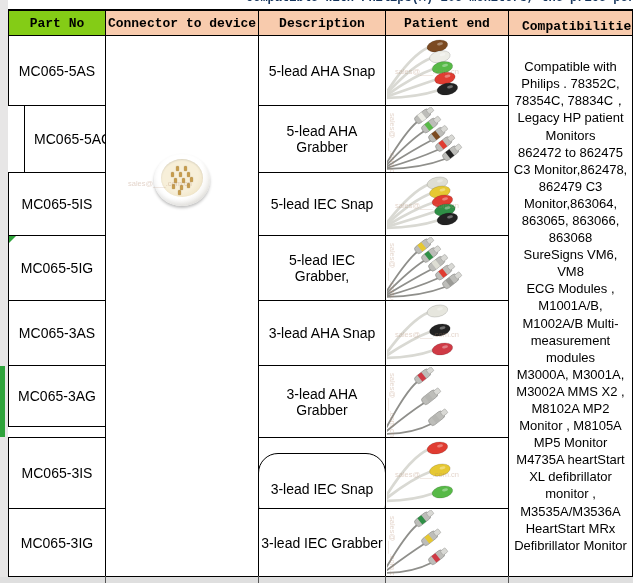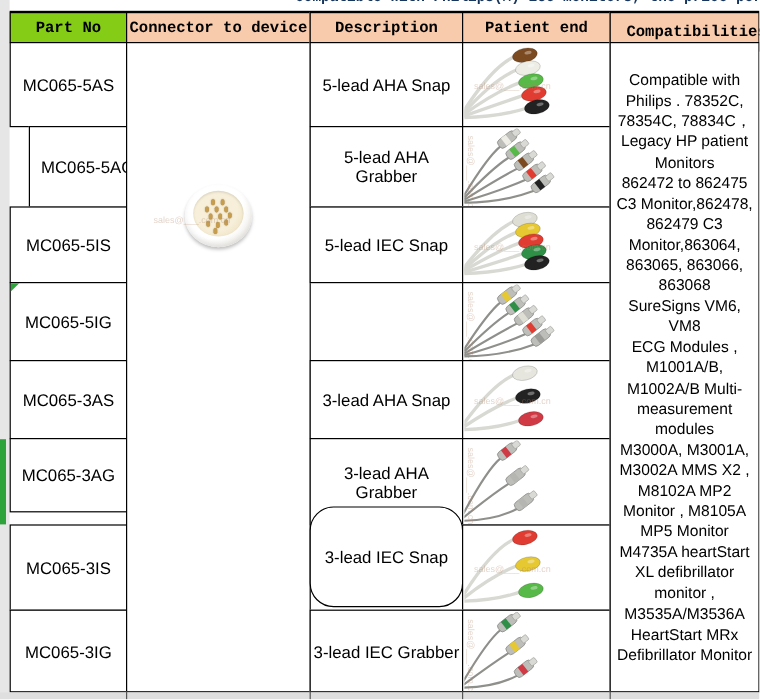--- a/index.html
+++ b/index.html
@@ -77,23 +77,24 @@
             <div class="pin" style="left: 17px; top: 31px; background: rgb(198, 156, 78);"></div>
           </div>
       </div>
       <div class="wm" style="left:22px;top:143px;">sales@___.com.cn</div>
     </div>
   </div>
 
   <div class="cell desc" style="left:258px;top:35px;width:128px;height:71px;">5-lead AHA Snap</div>
   <div class="cell desc" style="left:258px;top:105px;width:128px;height:68px;">5-lead AHA Grabber</div>
   <div class="cell desc" style="left:258px;top:172px;width:128px;height:64px;">5-lead IEC Snap</div>
+  <div class="cell desc" style="left:258px;top:235px;width:128px;height:66px;">5-lead IEC Grabber,</div>
   <div class="cell desc" style="left:258px;top:300px;width:128px;height:66px;">3-lead AHA Snap</div>
   <div class="cell desc" style="left:258px;top:365px;width:128px;height:73px;">3-lead AHA Grabber</div>
-  <div class="cell desc" style="left:258px;top:422px;width:128px;height:84px;border-radius:20px;">3-lead IEC Snap</div>
+  <div class="cell desc" style="left:258px;top:453px;width:128px;height:72px;border-radius:20px;">3-lead IEC Snap</div>
   <div class="cell desc" style="left:258px;top:508px;width:128px;height:69px;">3-lead IEC Grabber</div>
 
   <div class="cell patientcell" style="left:385px;top:35px;width:124px;height:71px;">
       <div style="position:relative;width:120px;height:67px">
         <svg width="120" height="67" viewBox="0 0 120 67">
           <path d="M -4 61 Q 22.68 18, 42.4 10" stroke="#D9D9D3" stroke-width="2.8" fill="none"></path>
           <g transform="rotate(-12 50.4 9)">
             <ellipse cx="50.4" cy="9" rx="10.5" ry="5.8" fill="#7B4A21" stroke="rgba(0,0,0,0.25)" stroke-width="0.5"></ellipse>
             <ellipse cx="53.4" cy="7.5" rx="3" ry="1.4" fill="rgba(255,255,255,0.35)"></ellipse>
           </g>

